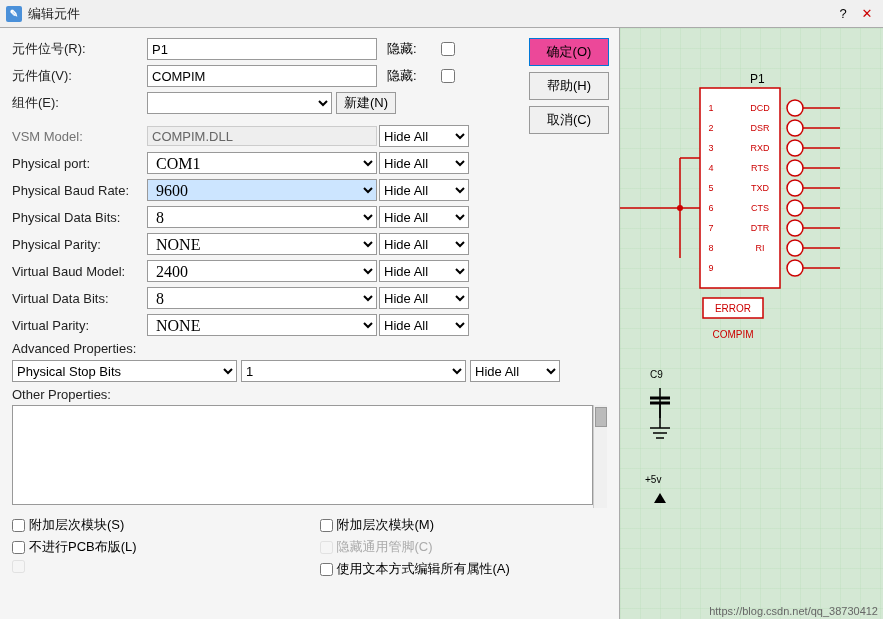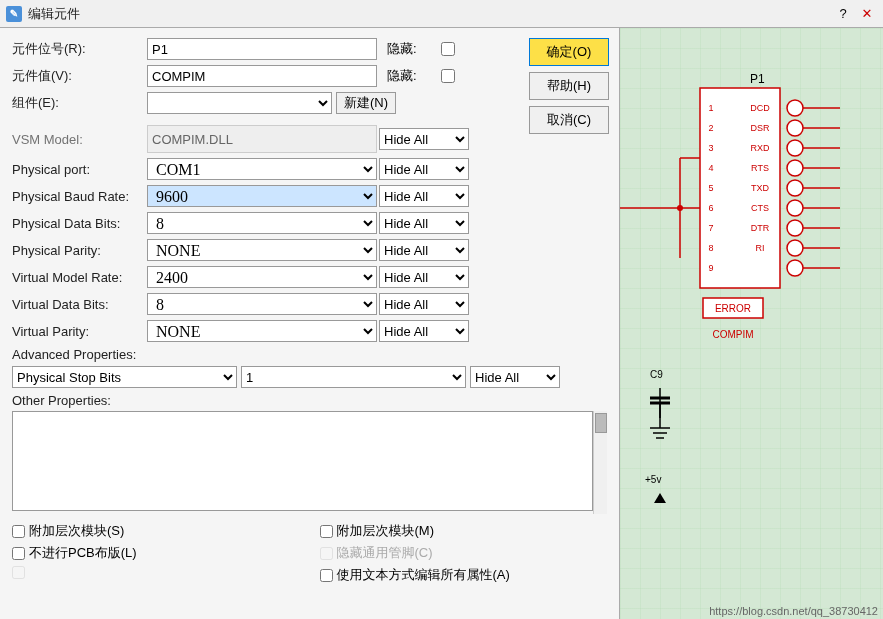--- a/index.html
+++ b/index.html
@@ -135,21 +135,21 @@
       align-items: center;
       margin-bottom: 5px;
     }
     .vsm-label {
       width: 135px;
       font-size: 13px;
       color: #737373;
     }
     .vsm-value {
       flex: 1;
-      height: 28px;
+      height: 20px;
       border: 1px solid #ccc;
       background: #eee;
       padding: 1px 4px;
       font-size: 13px;
       color: #666;
       display: flex;
       align-items: center;
     }
     .vsm-hide {
       width: 90px;
@@ -167,21 +167,21 @@
       background: #f0f0f0;
       border: 1px solid #999;
       cursor: pointer;
       font-size: 13px;
       font-family: inherit;
       display: flex;
       align-items: center;
       justify-content: center;
     }
     .action-btn.primary {
-      background: #fde047;
+      background: #ec4899;
       border-color: #0078d7;
     }
 
     .section-divider {
       margin: 4px 0;
       font-size: 13px;
       color: #222;
     }
 
     
@@ -395,21 +395,21 @@
         <option>NONE</option>
         <option>ODD</option>
         <option>EVEN</option>
       </select>
       <select class="hide-select" style="margin-left:2px;">
         <option>Hide All</option>
       </select>
     </div>
 
     <div class="form-row">
-      <label class="form-label">Virtual Model Rate:</label>
+      <label class="form-label">Virtual Baud Model:</label>
       <select class="form-select" style="max-width:230px;">
         <option>2400</option>
         <option>1200</option>
         <option>4800</option>
         <option>9600</option>
       </select>
       <select class="hide-select" style="margin-left:2px;">
         <option>Hide All</option>
       </select>
     </div>

